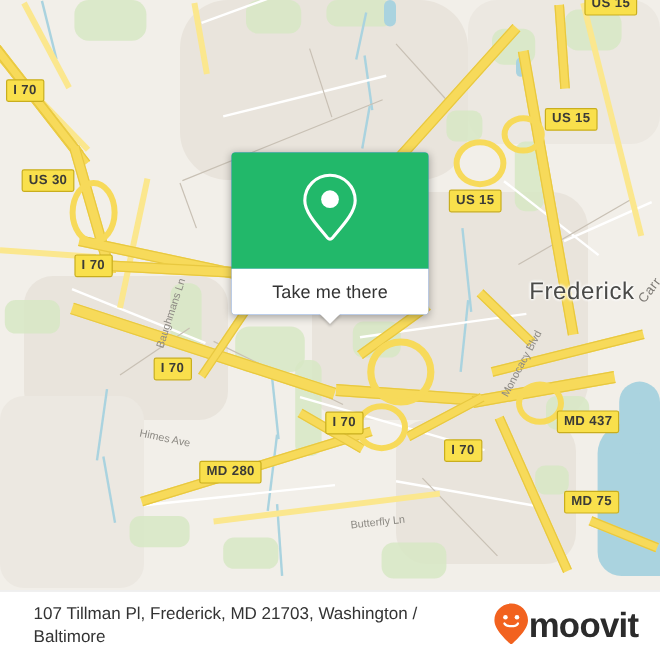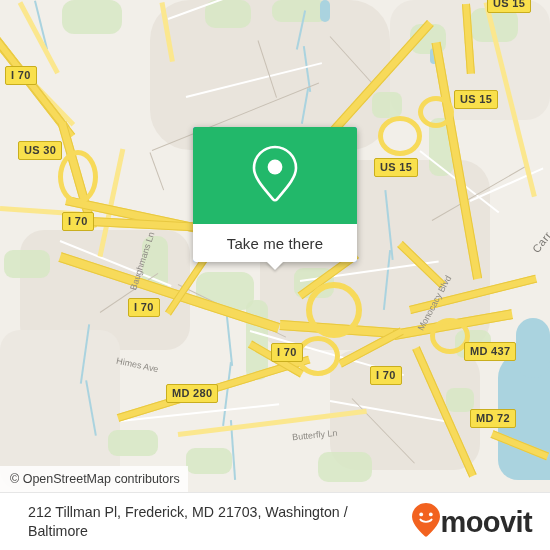--- a/index.html
+++ b/index.html
@@ -306,55 +306,55 @@
     <div class="ring2" style="left:378px;top:116px;width:34px;height:30px;"></div>
     <div class="ring2" style="left:430px;top:318px;width:30px;height:26px;"></div>
     <div class="ring2" style="left:58px;top:150px;width:30px;height:44px;"></div>
     <div class="ring2" style="left:418px;top:96px;width:26px;height:22px;"></div>
 
     <div class="street-label" style="left:112px;top:256px;transform:rotate(-72deg);">Baughmans Ln</div>
     <div class="street-label" style="left:116px;top:360px;transform:rotate(12deg);">Himes Ave</div>
     <div class="street-label" style="left:292px;top:430px;transform:rotate(-6deg);">Butterfly Ln</div>
     <div class="street-label" style="left:404px;top:298px;transform:rotate(-62deg);">Monocacy Blvd</div>
 
+    <div class="place-label" style="left:441px;top:232px;">Frederick</div>
     <div class="place-label" style="left:530px;top:236px;font-size:11px;color:#7b7873;transform:rotate(-52deg);text-shadow:none;">Carr</div>
 
     <div class="shield" style="left:5px;top:66px;">I 70</div>
     <div class="shield" style="left:18px;top:141px;">US 30</div>
     <div class="shield" style="left:62px;top:212px;">I 70</div>
     <div class="shield" style="left:128px;top:298px;">I 70</div>
     <div class="shield" style="left:166px;top:384px;">MD 280</div>
     <div class="shield" style="left:271px;top:343px;">I 70</div>
     <div class="shield" style="left:370px;top:366px;">I 70</div>
     <div class="shield" style="left:374px;top:158px;">US 15</div>
     <div class="shield" style="left:454px;top:90px;">US 15</div>
     <div class="shield" style="left:487px;top:-6px;">US 15</div>
     <div class="shield" style="left:464px;top:342px;">MD 437</div>
-    <div class="shield" style="left:470px;top:409px;">MD 72</div>
+    <div class="shield" style="left:470px;top:409px;">MD 75</div>
 
     <div id="popup">
       <div id="popup-head">
         <span>
           <svg width="52" height="62" viewBox="0 0 52 62" fill="none" aria-hidden="true">
             <path d="M26 4 C14.4 4 5 13.4 5 25 C5 36 18 48.5 24.1 56.4 C25.1 57.6 26.9 57.6 27.9 56.4 C34 48.5 47 36 47 25 C47 13.4 37.6 4 26 4 Z" stroke="#ffffff" stroke-width="2.6" fill="none"></path>
             <circle cx="26" cy="24" r="7.4" fill="#ffffff"></circle>
           </svg>
         </span>
       </div>
       <div id="popup-body">
         <span id="popup-label">Take me there</span>
       </div>
       <div id="popup-tail"></div>
     </div>
 
-    <div id="attribution">© OpenStreetMap contributors</div>
   </div>
 
   <div id="footer">
-    <div id="footer-address">212 Tillman Pl, Frederick, MD 21703, Washington / Baltimore</div>
+    <div id="footer-address">107 Tillman Pl, Frederick, MD 21703, Washington / Baltimore</div>
     <div id="footer-logo">
       <span>
         <svg width="30" height="36" viewBox="0 0 30 36" aria-hidden="true">
           <path d="M15 1 C7.3 1 1 7.2 1 14.8 C1 23 11.2 31.4 13.9 34.3 C14.5 34.9 15.5 34.9 16.1 34.3 C18.8 31.4 29 23 29 14.8 C29 7.2 22.7 1 15 1 Z" fill="#f2621f"></path>
           <circle cx="10.2" cy="12.4" r="1.9" fill="#ffffff"></circle>
           <circle cx="19.8" cy="12.4" r="1.9" fill="#ffffff"></circle>
           <path d="M9.4 17.6 C11.3 20.6 18.7 20.6 20.6 17.6" stroke="#ffffff" stroke-width="1.9" fill="none" stroke-linecap="round"></path>
         </svg>
       </span>
       <span id="moovit-word">moovit</span>

